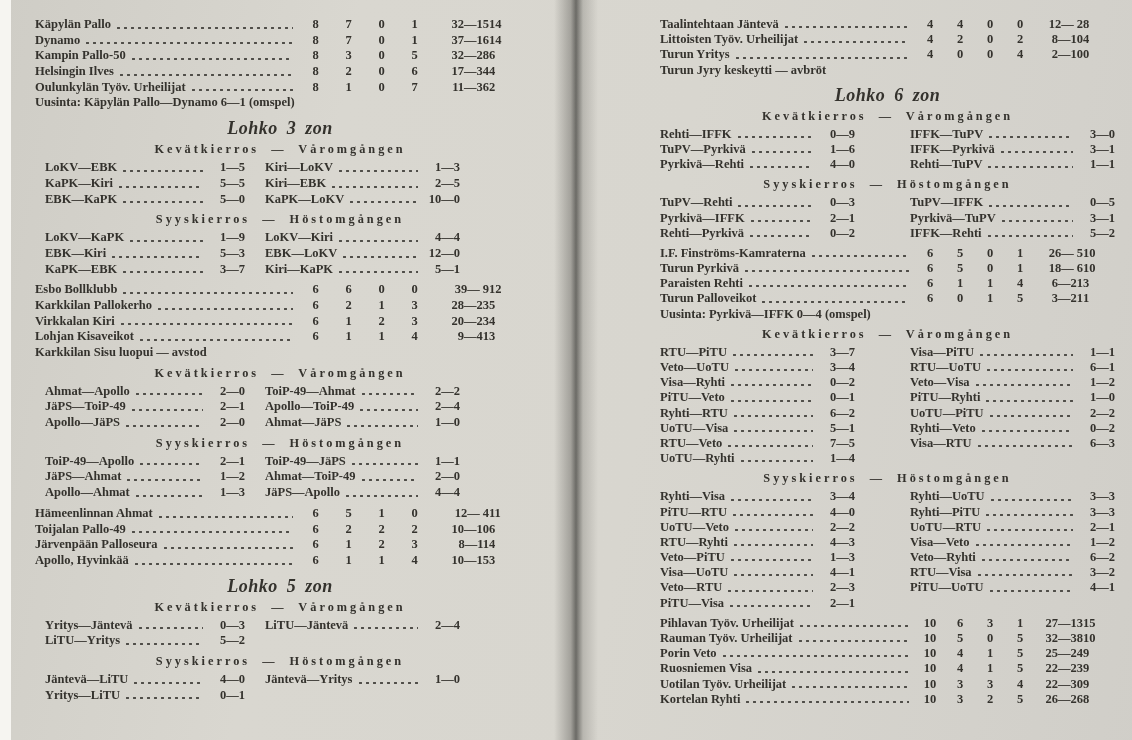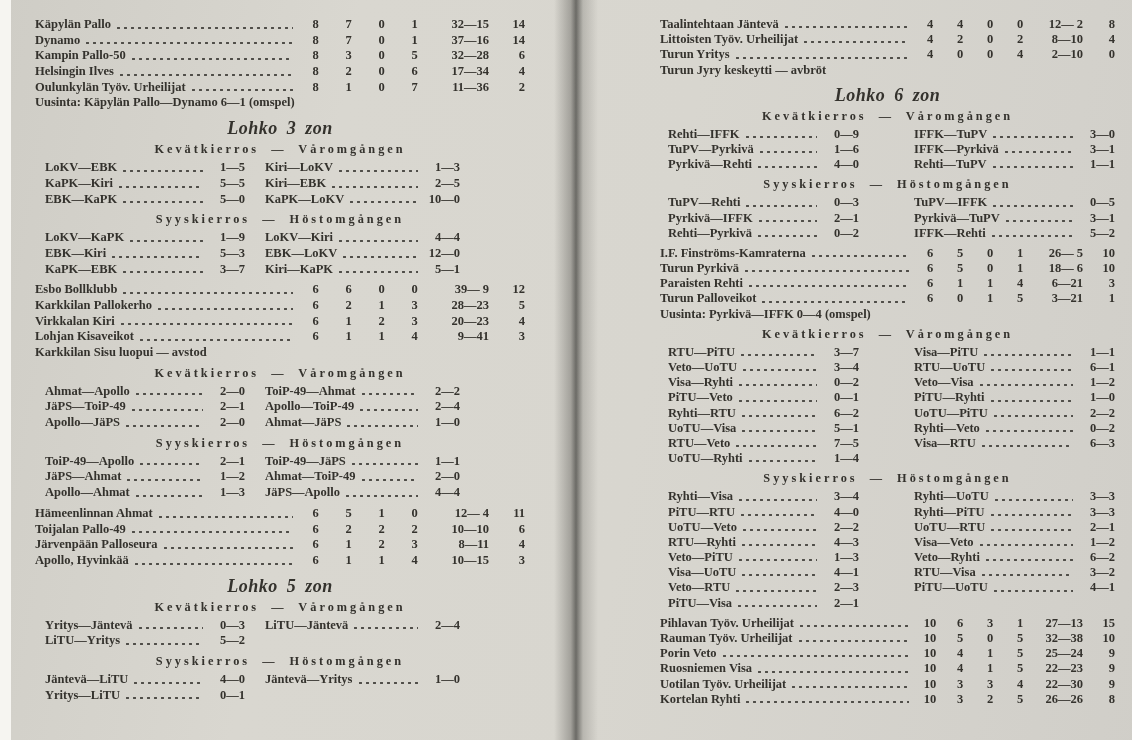--- a/index.html
+++ b/index.html
@@ -17,31 +17,31 @@
   .page.left{left:35px;top:12px;width:490px;}
   .page.right{left:660px;top:12px;width:455px;}
   .lrow{display:flex;height:15.7px;line-height:15.7px;white-space:nowrap;}
   .page.right .lrow{height:15.2px;line-height:15.2px;}
   .dots{flex:1 1 auto;align-self:flex-end;height:4px;margin:0 6px 3px 6px;
     background-image:radial-gradient(circle at 1.5px 2px,#4f4d48 1.1px,rgba(79,77,72,0) 1.5px);
     background-size:7px 4px;background-repeat:repeat-x;background-position:left bottom;}
   .pair{flex:0 0 auto;}
   .score{flex:0 0 auto;min-width:36px;text-align:right;}
   .matches{display:flex;column-gap:20px;margin-left:10px;margin-bottom:1px;}
-  .page.right .matches{column-gap:55px;margin-left:8px;}
+  .page.right .matches{column-gap:55px;margin-left:0;}
   .mcol{display:flex;flex-direction:column;}
   .mcol.c1{width:200px;}
   .mcol.c2{width:195px;}
   .page.right .mcol.c1{width:195px;}
   .page.right .mcol.c2{width:205px;}
   .standings{margin-top:5px;display:flex;flex-direction:column;}
   .sname{flex:0 0 auto;}
   .num{flex:0 0 auto;width:33px;text-align:center;}
   .goals{flex:0 0 auto;width:58px;text-align:right;}
-  .pts{flex:0 0 auto;width:36px;text-align:right;}
+  .pts{flex:0 0 auto;width:36px;}
   .page.right .num{width:30px;}
   .page.right .goals{width:48px;}
   .page.right .pts{width:32px;}
   .block-title{font-style:italic;text-align:center;height:16px;line-height:16px;margin:9px 0 5px;font-size:18px;letter-spacing:0.5px;word-spacing:4px;}
   .round-heading{text-align:center;height:16px;line-height:16px;margin:4px 0 3px;font-size:12.3px;letter-spacing:3px;word-spacing:6px;}
   .note{white-space:nowrap;}
 </style>
 </head>
 <body>
 

